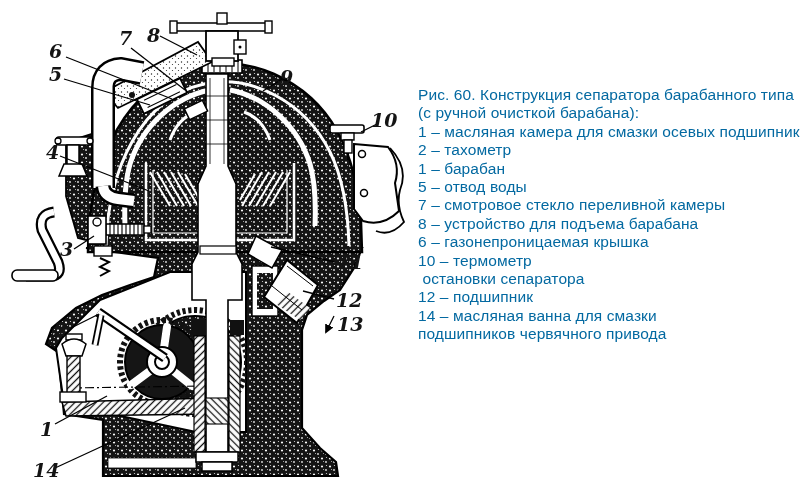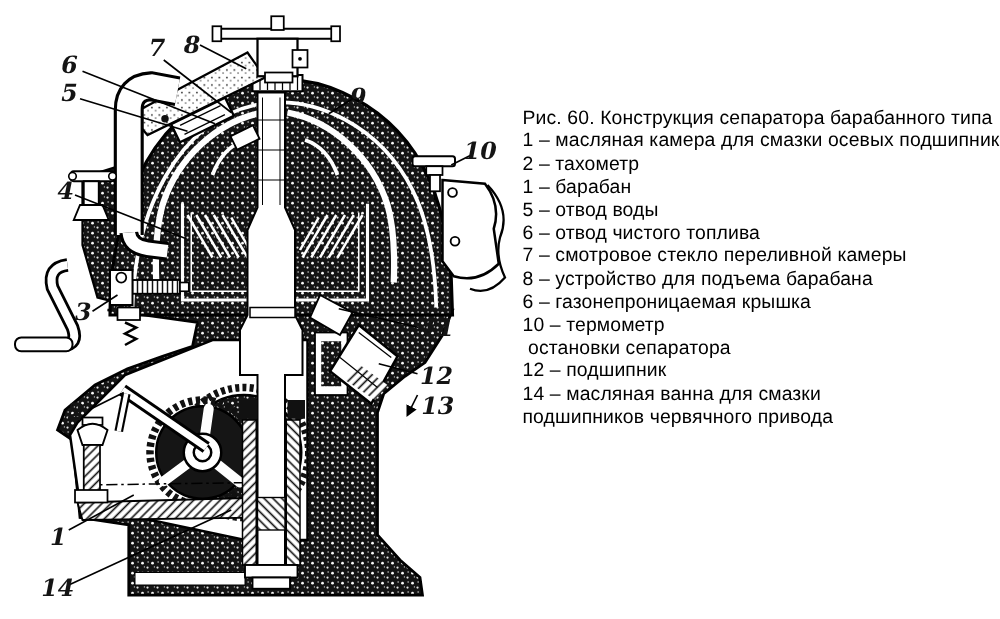--- a/index.html
+++ b/index.html
@@ -2,21 +2,21 @@
 <html><head>
 <meta charset="utf-8">
 <style>
   html,body{margin:0;padding:0;}
   body{
     width:800px;height:495px;background:#ffffff;position:relative;
     font-family:"Liberation Sans",sans-serif;overflow:hidden;
   }
   .figure-wrap{position:absolute;left:0;top:0;width:410px;height:495px;}
   #caption{
-    position:absolute;left:418px;top:86px;width:378px;color:#000000;
+    position:absolute;left:418px;top:86px;width:378px;color:#0369a1;
   }
   .cap-line{
     font-size:15.5px;line-height:18.4px;white-space:pre;
     letter-spacing:0.1px;
   }
   .callout-num{
     font-family:"DejaVu Serif",serif;font-style:italic;font-weight:600;
     font-size:19px;fill:#141414;
   }
   .leader{stroke:#000;stroke-width:1.3;fill:none;}
@@ -257,25 +257,25 @@
         <line x1="55" y1="424" x2="107" y2="396" class="leader"></line>
         <text x="40" y="436" class="callout-num">1</text>
         <line x1="55" y1="468" x2="185" y2="408" class="leader"></line>
         <text x="33" y="477" class="callout-num">14</text>
       </g>
 </svg>
 </div>
 
 <div id="caption">
     <div class="cap-line">Рис. 60. Конструкция сепаратора барабанного типа</div>
+    <div class="cap-line">(с ручной очисткой барабана):</div>
     <div class="cap-line">1 – масляная камера для смазки осевых подшипников</div>
     <div class="cap-line">2 – тахометр</div>
     <div class="cap-line">1 – барабан</div>
     <div class="cap-line">5 – отвод воды</div>
-    <div class="cap-line">6 – отвод чистого топлива</div>
     <div class="cap-line">7 – смотровое стекло переливной камеры</div>
     <div class="cap-line">8 – устройство для подъема барабана</div>
     <div class="cap-line">6 – газонепроницаемая крышка</div>
     <div class="cap-line">10 – термометр</div>
     <div class="cap-line"> остановки сепаратора</div>
     <div class="cap-line">12 – подшипник</div>
     <div class="cap-line">14 – масляная ванна для смазки</div>
     <div class="cap-line">подшипников червячного привода</div>
   </div>
 

